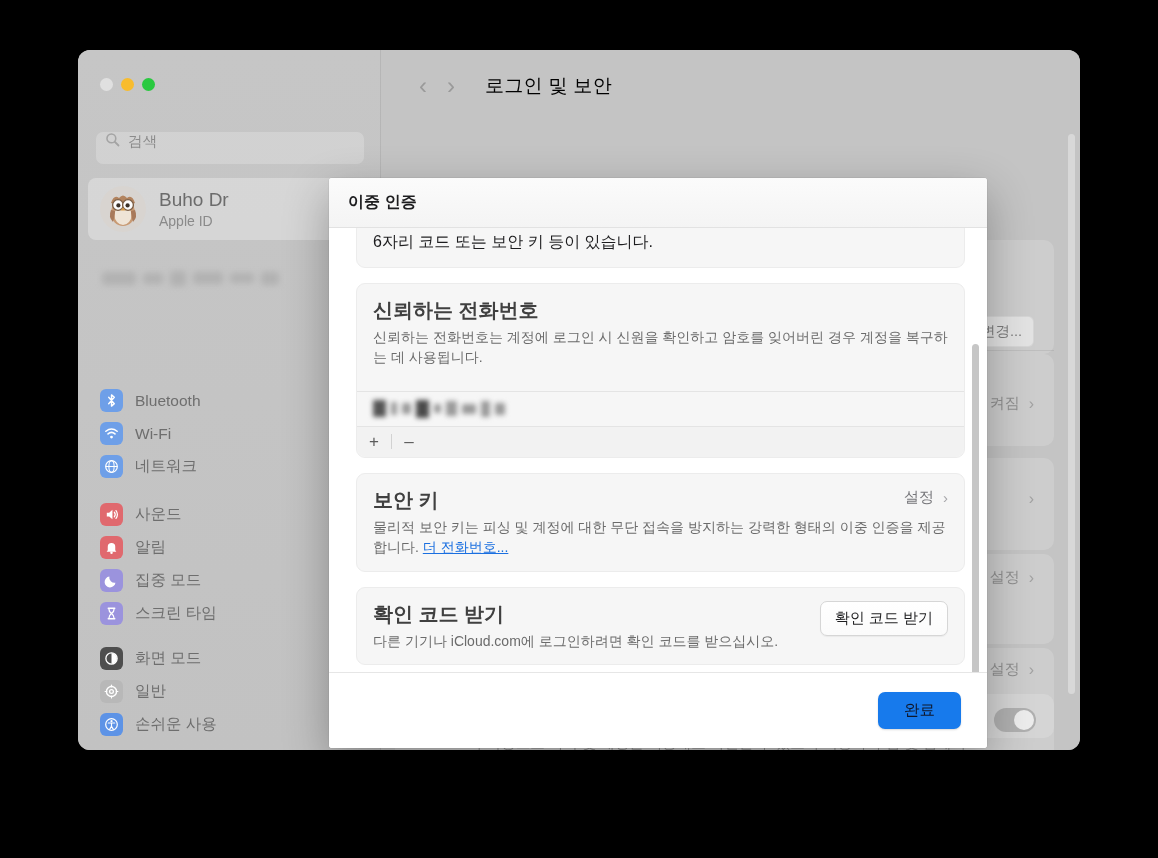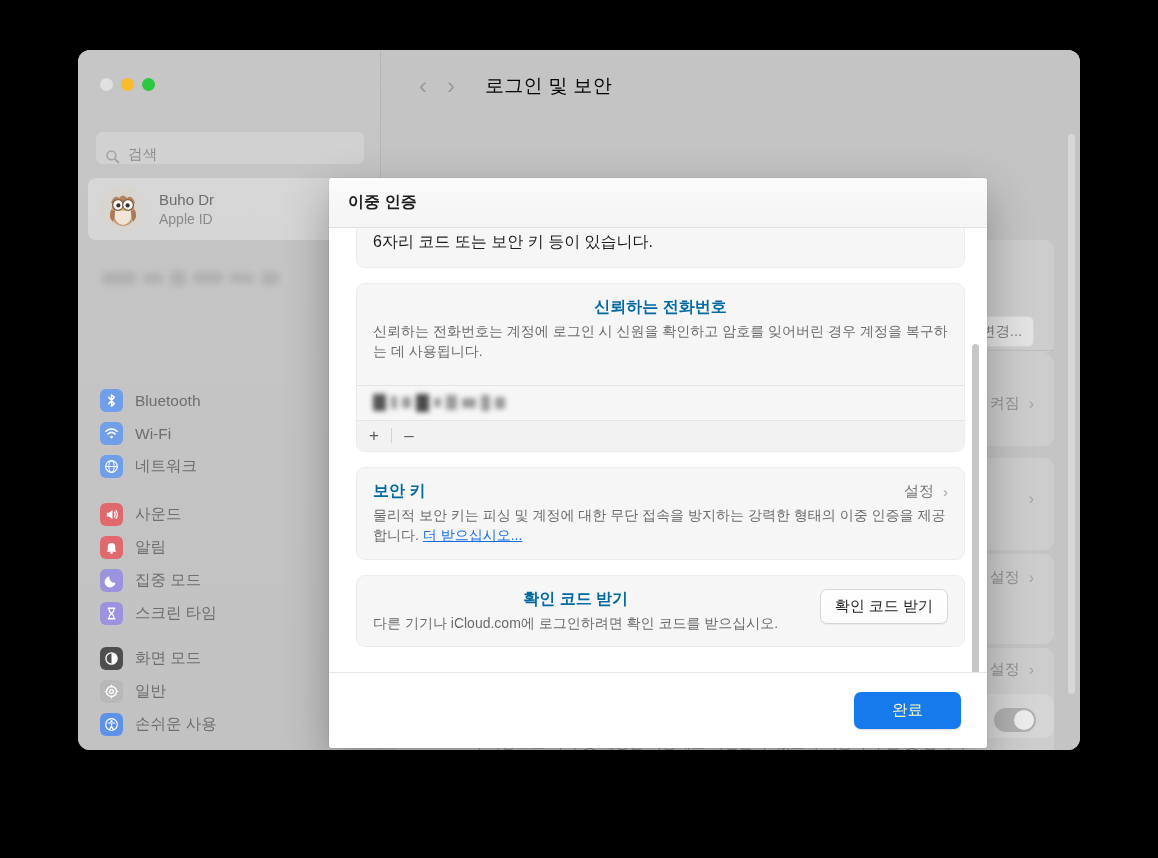--- a/index.html
+++ b/index.html
@@ -37,42 +37,42 @@
   #sidebar::after {
     content:""; position:absolute; right:0; top:0; bottom:0; width:1px;
     background: rgba(0,0,0,0.08);
   }
 
   .search-field {
     position: absolute; left: 18px; top: 82px;
     width: 268px; height: 32px;
     border-radius: 7px;
     background: rgba(255,255,255,0.22);
-    display: flex; align-items: flex-end; padding: 0 9px;
+    display: flex; align-items: flex-start; padding: 0 9px;
   }
   .search-icon { width: 15px; height: 15px; flex: none; opacity: .52; }
   .search-ph {
     margin-left: 8px; font-size: 14.5px; color: #8b8b8b; letter-spacing: .2px;
   }
 
   .account-row {
     position: absolute; left: 10px; top: 128px;
     width: 284px; height: 62px;
     border-radius: 8px;
     background: rgba(255,255,255,0.30);
     display: flex; align-items: center; padding-left: 12px;
   }
   .avatar {
     width: 46px; height: 46px; border-radius: 50%;
     background: #d8d4d0; flex: none;
     display:flex; align-items:center; justify-content:center;
     overflow:hidden;
   }
   .account-text { margin-left: 13px; line-height: 1.15; }
-  .account-name { font-size: 15px; color: #6c6c6c; }
+  .account-name { font-size: 19px; color: #6c6c6c; }
   .account-sub { font-size: 14px; color: #8a8a8a; margin-top: 2px; }
 
   .blurred-row {
     position: absolute; left: 10px; top: 200px;
     width: 284px; height: 56px;
     display: flex; align-items: center; padding-left: 14px;
     filter: blur(3.2px);
     opacity: .65;
   }
   .blur-chunk { background: #a8a8a8; border-radius: 2px; margin-right: 7px; }
@@ -187,21 +187,21 @@
     border: 1px solid #ececec;
     border-radius: 9px;
     margin-bottom: 15px;
   }
   .card.clipped-top {
     margin-top: -22px;
     border-top-left-radius: 9px; border-top-right-radius: 9px;
   }
   .card-inner { padding: 13px 16px; }
 
-  .card-title { font-size: 16px; color: #0369a1; font-weight: 600; text-align: center; }
+  .card-title { font-size: 20px; color: #404040; font-weight: 600; }
   .card-desc  { font-size: 14px; color: #6b6b6b; line-height: 1.42; margin-top: 4px; }
   .clip-line  { font-size: 16px; color: #1d1d1f; padding: 11px 16px 14px 16px; }
 
   .link { color: #1a6fe0; }
 
   .list-sep { height: 1px; background: #e4e4e4; margin: 10px 0 0 0; }
   .phone-row {
     height: 34px; display: flex; align-items: center; padding-left: 16px;
   }
   .redacted { display: flex; align-items: center; filter: blur(2.6px); }
@@ -236,23 +236,23 @@
 
   #sheet-footer {
     flex: none; height: 76px;
     border-top: 1px solid #e6e6e6;
     display: flex; align-items: center; justify-content: flex-end;
     padding-right: 26px;
     background: #ffffff;
   }
   #done-button {
     background: #177aec;
-    color: #fef9c3; font-size: 15.5px;
+    color: #0f172a; font-size: 15.5px;
     border: none; border-radius: 7px;
-    padding: 8px 38px;
+    padding: 8px 26px;
     box-shadow: 0 1px 2px rgba(0,0,0,0.15);
   }
 </style>
 </head>
 <body>
 
 <div id="screen">
 
   <div id="settings-window">
 
@@ -499,21 +499,21 @@
 
         <div class="card">
           <div class="card-inner">
             <div class="card-head-flex">
               <div class="card-title">보안 키</div>
               <div class="right-ctl">
                 <span class="val">설정</span>
                 <span class="chev">›</span>
               </div>
             </div>
-            <div class="card-desc"><span>물리적 보안 키는 피싱 및 계정에 대한 무단 접속을 방지하는 강력한 형태의 이중 인증을 제공합니다. </span><a class="link" href="#">더 받으십시오...</a></div>
+            <div class="card-desc"><span>물리적 보안 키는 피싱 및 계정에 대한 무단 접속을 방지하는 강력한 형태의 이중 인증을 제공합니다. </span><a class="link" href="#">더 전화번호...</a></div>
           </div>
         </div>
 
         <div class="card">
           <div class="card-inner">
             <div class="card-head-flex">
               <div>
                 <div class="card-title">확인 코드 받기</div>
                 <div class="card-desc">다른 기기나 iCloud.com에 로그인하려면 확인 코드를 받으십시오.</div>
               </div>

